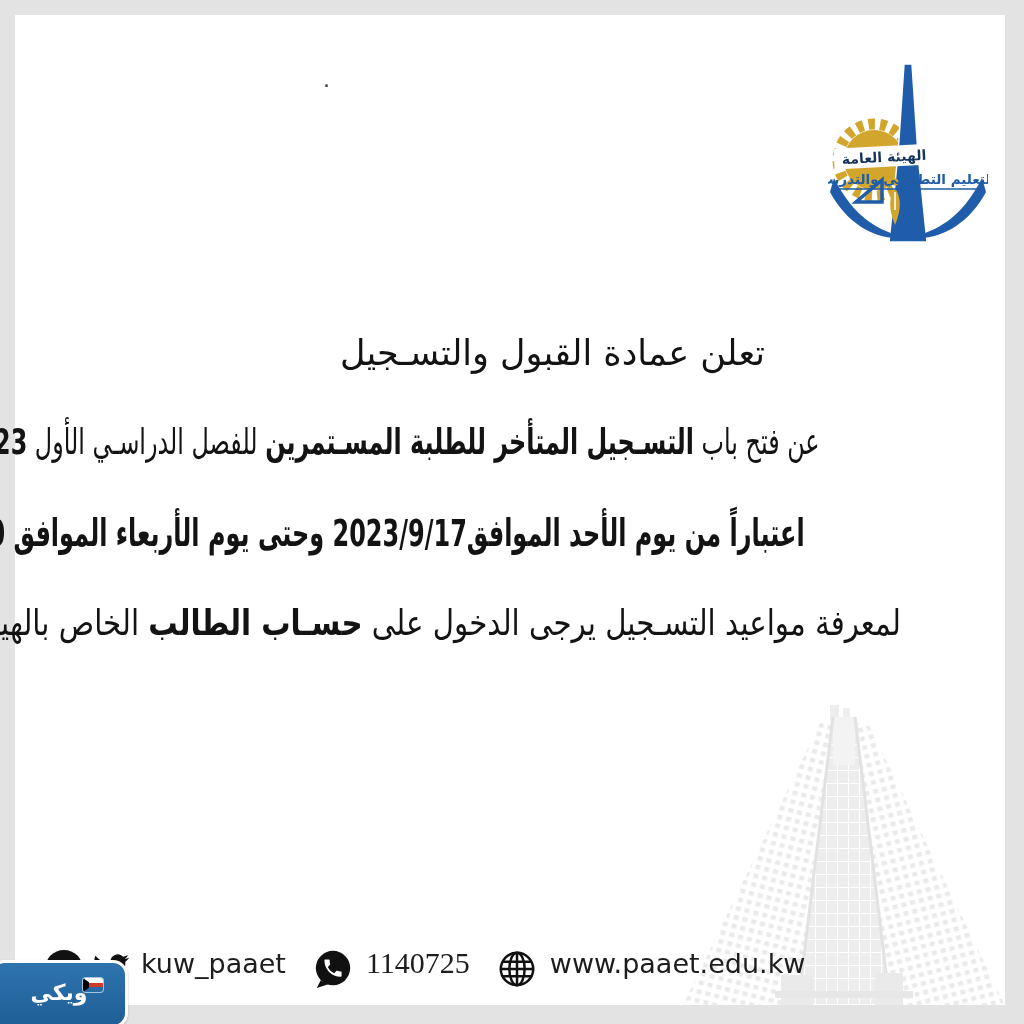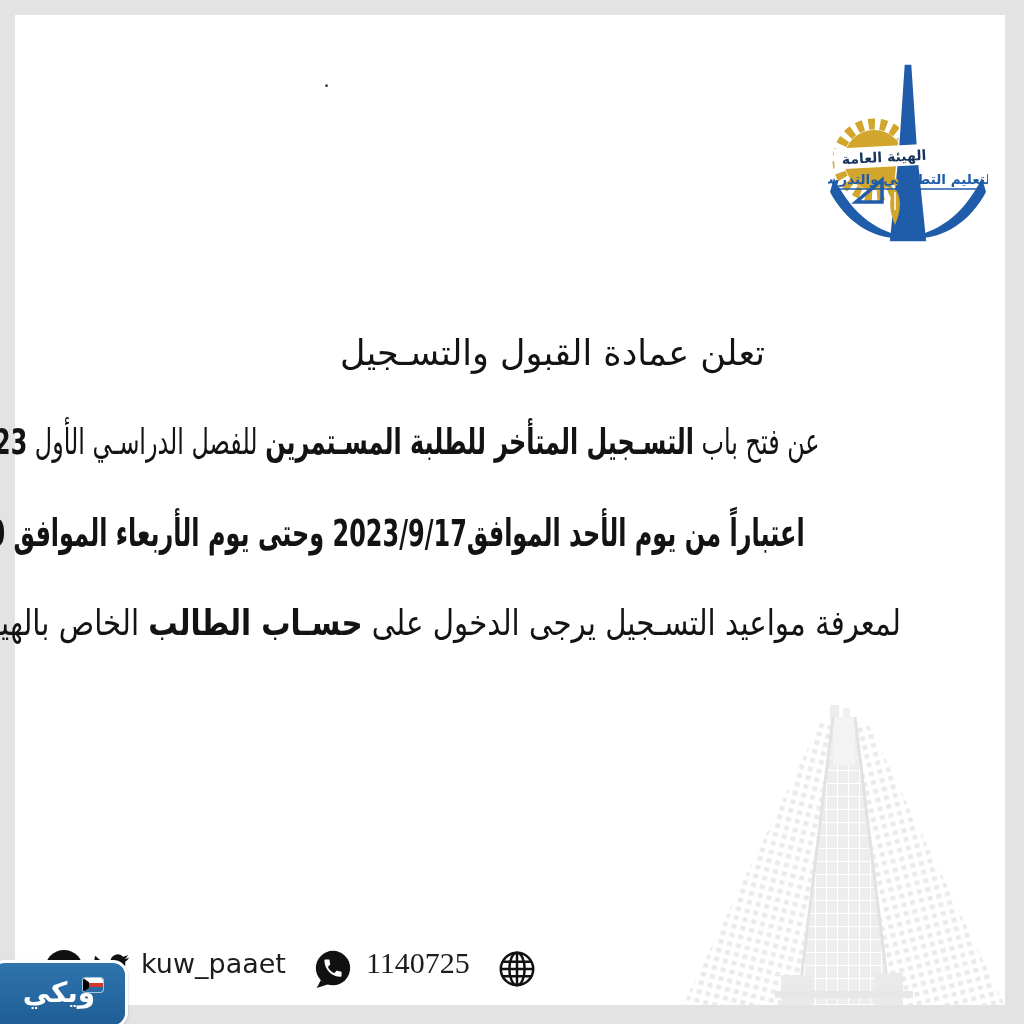--- a/index.html
+++ b/index.html
@@ -29,21 +29,21 @@
   .footer{position:absolute;left:30px;bottom:14px;height:44px;display:flex;align-items:center;z-index:2;}
   .footer .txt{font-size:27px;color:#1d1d1d;margin:0 26px 12px 12px;text-align:center;}
   .footer .phone-num{font-family:"Liberation Serif","DejaVu Serif",serif;font-size:30px;}
   .ig-circle{width:38px;height:38px;border-radius:50%;background:#111;}
   .icon{display:block;}
 
   
   .wiki-badge{position:absolute;left:-10px;bottom:-4px;width:132px;height:62px;z-index:10;
       background:linear-gradient(#2f74ad,#1f5e97);border:3px solid #fff;border-radius:15px;
       box-shadow:0 1px 2px rgba(0,0,0,.25);display:flex;align-items:center;justify-content:center;}
-  .wiki-badge .wiki-text{color:#fff;font-size:28px;font-weight:700;direction:rtl;padding-bottom:4px;text-align:right;}
+  .wiki-badge .wiki-text{color:#fff;font-size:22px;font-weight:700;direction:rtl;padding-bottom:4px;text-align:right;}
   .mini-flag{position:absolute;right:22px;top:15px;width:20px;height:14px;border-radius:3px;overflow:hidden;
       box-shadow:0 0 0 1px rgba(255,255,255,.6);}
   .mini-flag .g{height:34%;background:#1a8f4a;}
   .mini-flag .w{height:33%;background:#fff;}
   .mini-flag .r{height:33%;background:#d03a2b;}
   .mini-flag .t{position:absolute;left:0;top:0;width:6px;height:100%;
       background:#000;clip-path:polygon(0 0,100% 30%,100% 70%,0 100%);}
 </style>
 </head>
 <body>
@@ -152,20 +152,21 @@
           <circle cx="22" cy="22" r="17"></circle>
           <ellipse cx="22" cy="22" rx="8" ry="17"></ellipse>
           <g clip-path="url(#gclip)">
             <line x1="3" y1="14.5" x2="41" y2="14.5"></line>
             <line x1="3" y1="22" x2="41" y2="22"></line>
             <line x1="3" y1="29.5" x2="41" y2="29.5"></line>
             <line x1="22" y1="5" x2="22" y2="39"></line>
           </g>
         </g>
       </svg>
+      <span class="txt">www.paaet.edu.kw</span>
     </div>
   </div>
 
   <div class="wiki-badge">
     <span class="wiki-text">ويكي</span>
     <span class="mini-flag">
       <span class="g"></span><span class="w" style="display:block"></span><span class="r" style="display:block"></span><span class="t"></span>
     </span>
   </div>
 </div>

